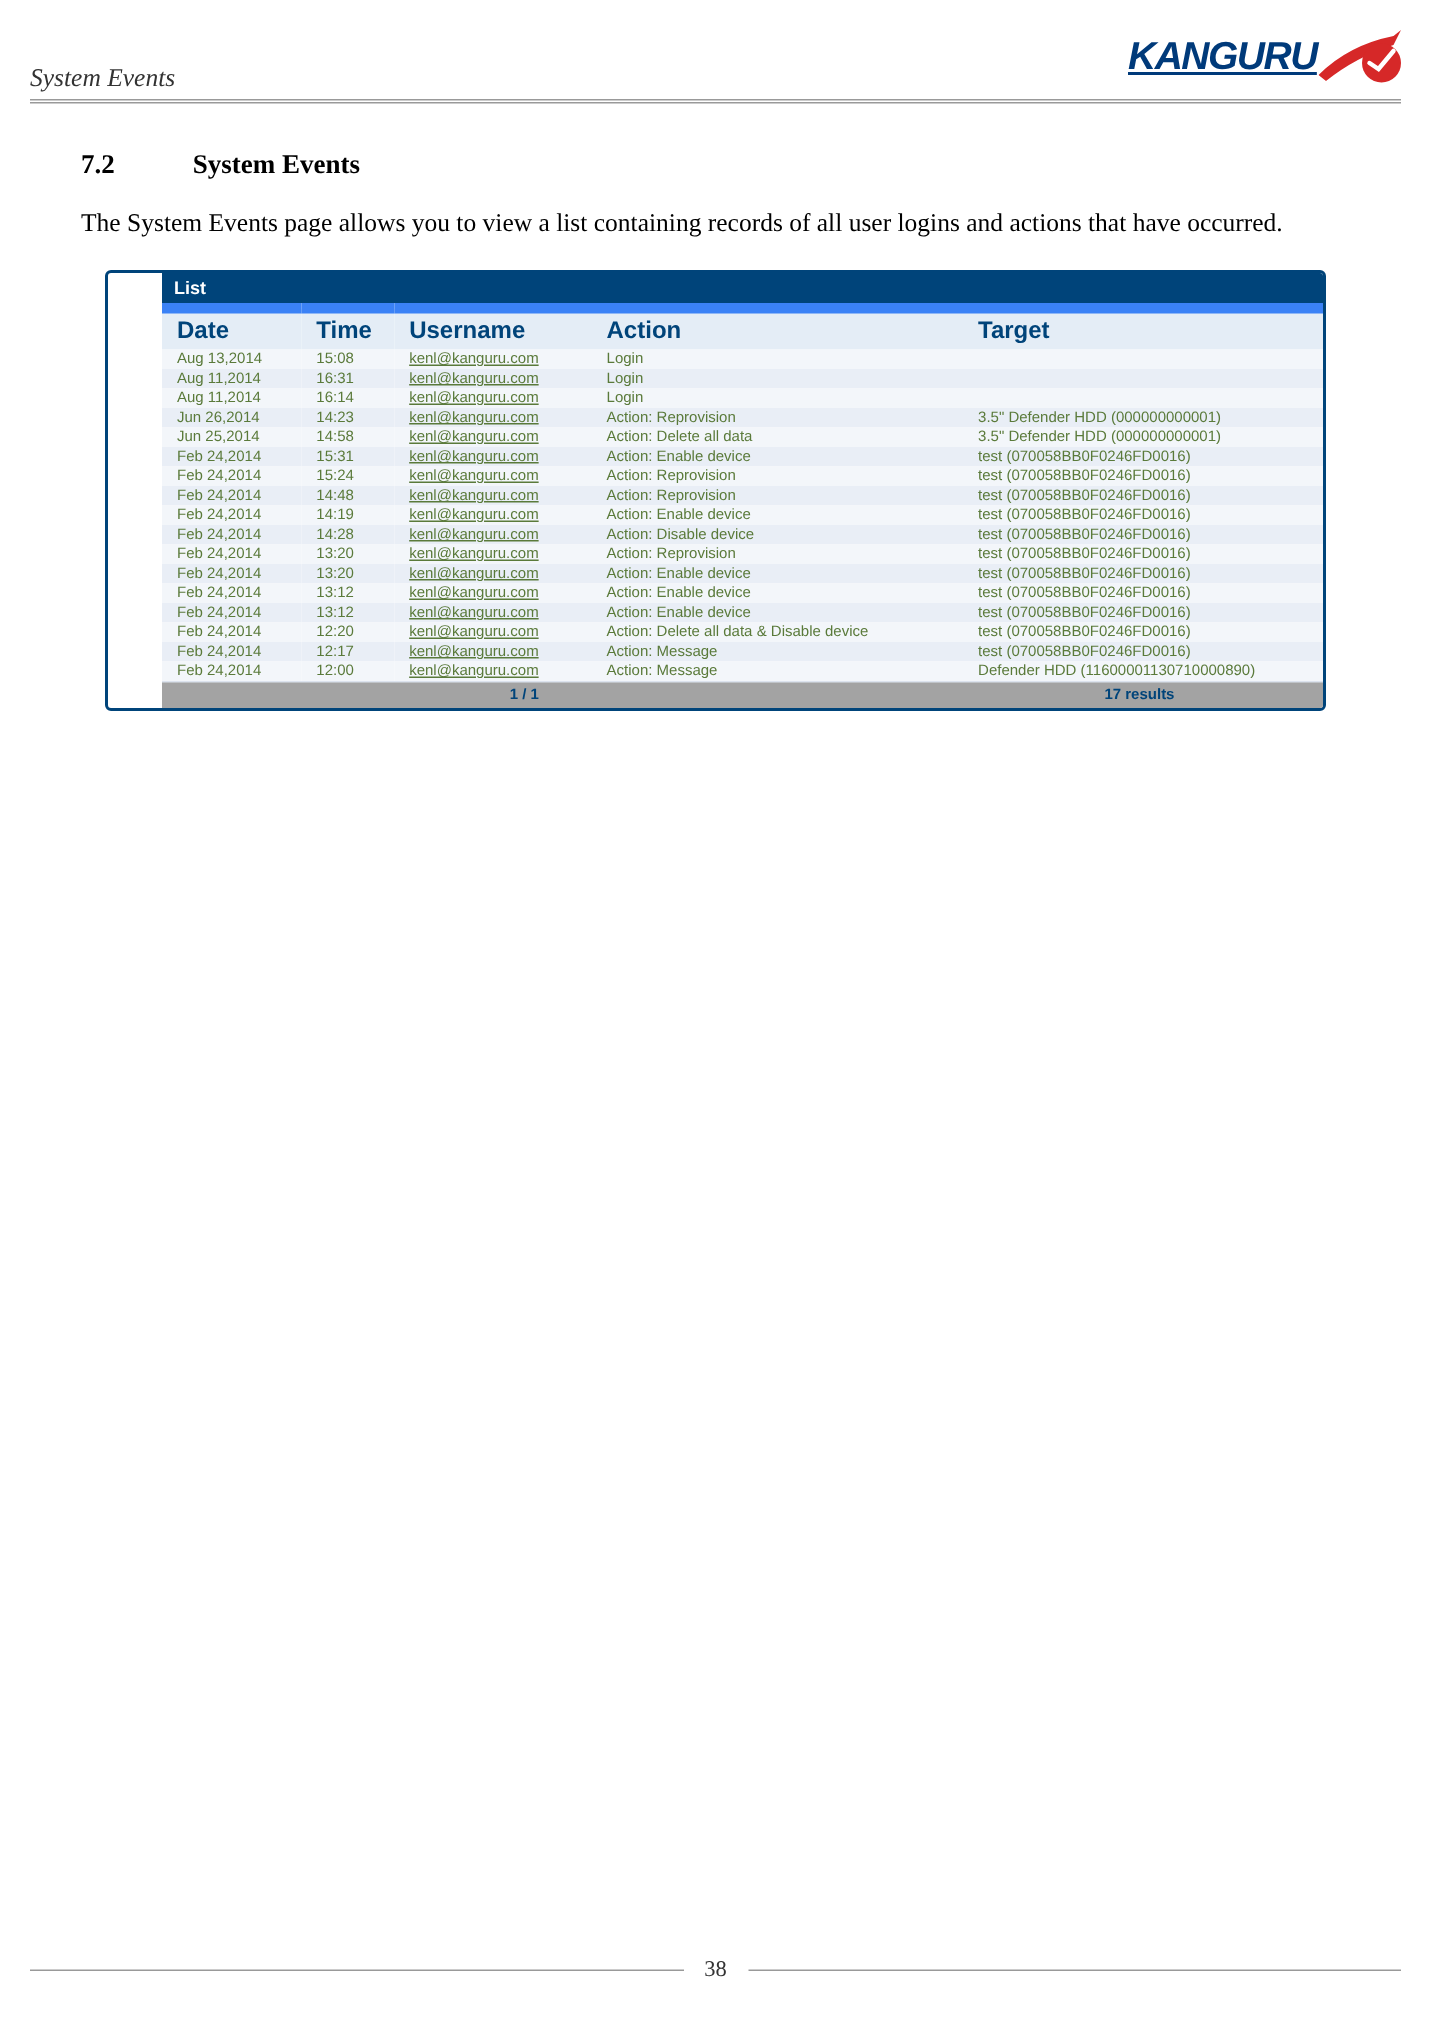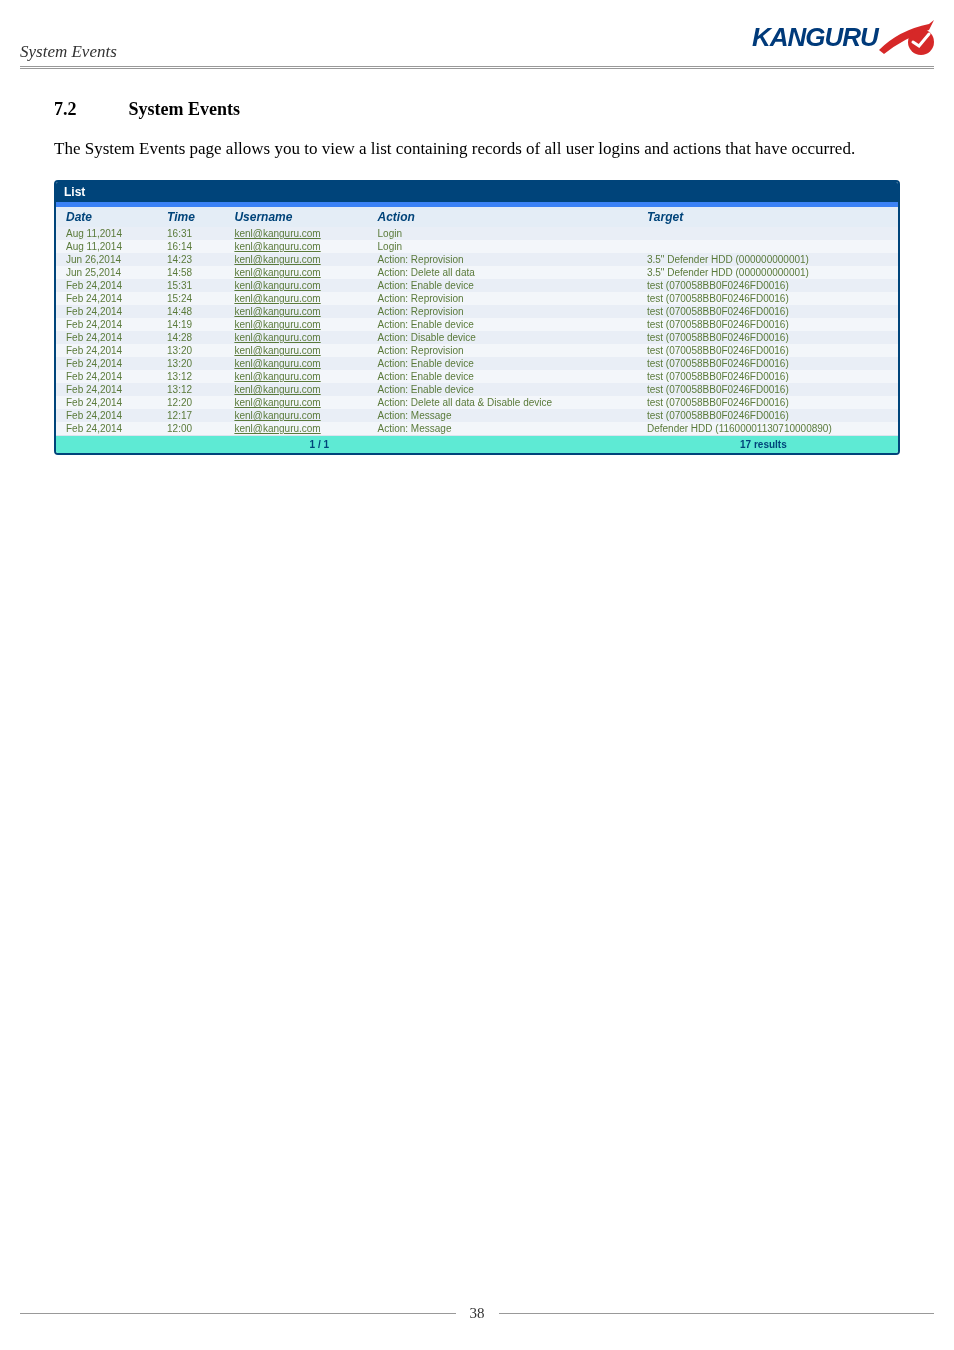--- a/index.html
+++ b/index.html
@@ -36,20 +36,21 @@
   .logo-text {
     position: absolute;
     left: 8px;
     top: 2px;
     font-family: Arial, sans-serif;
     font-weight: 900;
     font-style: italic;
     font-size: 26px;
     letter-spacing: -1px;
     color: #003a7a;
+    text-decoration: underline;
   }
   .logo-swoosh {
     position: absolute;
     right: 0;
     top: 0;
     width: 55px;
     height: 38px;
   }
   h2.section {
     font-size: 18px;
@@ -60,64 +61,64 @@
     display: inline-block;
     width: 70px;
   }
   p.body {
     font-size: 17px;
     margin: 0 34px 20px 34px;
     line-height: 1.3;
     text-align: justify;
   }
   .list-panel {
-    margin: 0 34px;
+    margin: 0 50px;
     border: 2px solid #00447a;
     border-radius: 4px;
     overflow: hidden;
     font-family: Verdana, Arial, sans-serif;
     font-size: 10px;
+    padding-left: 36px;
   }
   .list-title {
     background: #00447a;
     color: #fff;
     font-weight: bold;
     padding: 3px 8px;
     font-size: 12px;
   }
   table.events {
     width: 100%;
     border-collapse: collapse;
   }
   table.events th {
     background: #e4edf6;
     color: #00447a;
     text-align: left;
     padding: 3px 10px;
     font-weight: bold;
-    font-size: 12px;
-    border-top: 5px solid #3b82f6;
-    font-style: italic;
+    font-size: 16px;
+    border-top: 7px solid #3b82f6;
   }
   table.events td {
     padding: 1px 10px;
     color: #5a7a3a;
     white-space: nowrap;
     font-size: 10px;
   }
   table.events tr.odd td { background: #f3f6fa; }
   table.events tr.even td { background: #e9eef6; }
   table.events td.user a { color: #5a7a3a; text-decoration: underline; }
   .list-footer {
     display: flex;
     font-size: 10px;
     color: #00447a;
     font-weight: bold;
     padding: 3px 10px;
-    background: #5eead4;
+    background: #a3a3a3;
     border-top: 1px solid #dce3ee;
   }
   .list-footer .pager { flex: 0 0 32%; text-align: right; }
   .list-footer .spacer { flex: 1; }
   .list-footer .results { flex: 0 0 18%; padding-right: 6px; }
 
   .page-num-rule {
     position: absolute;
     left: 20px;
     right: 20px;
@@ -166,20 +167,27 @@
       <thead>
         <tr>
           <th style="width:12%">Date</th>
           <th style="width:8%">Time</th>
           <th style="width:17%">Username</th>
           <th style="width:32%">Action</th>
           <th style="width:31%">Target</th>
         </tr>
       </thead>
       <tbody id="events-body">
+          <tr class="odd">
+            <td>Aug 13,2014</td>
+            <td>15:08</td>
+            <td class="user"><a href="#">kenl@kanguru.com</a></td>
+            <td>Login</td>
+            <td></td>
+          </tr>
           <tr class="even">
             <td>Aug 11,2014</td>
             <td>16:31</td>
             <td class="user"><a href="#">kenl@kanguru.com</a></td>
             <td>Login</td>
             <td></td>
           </tr>
           <tr class="odd">
             <td>Aug 11,2014</td>
             <td>16:14</td>

